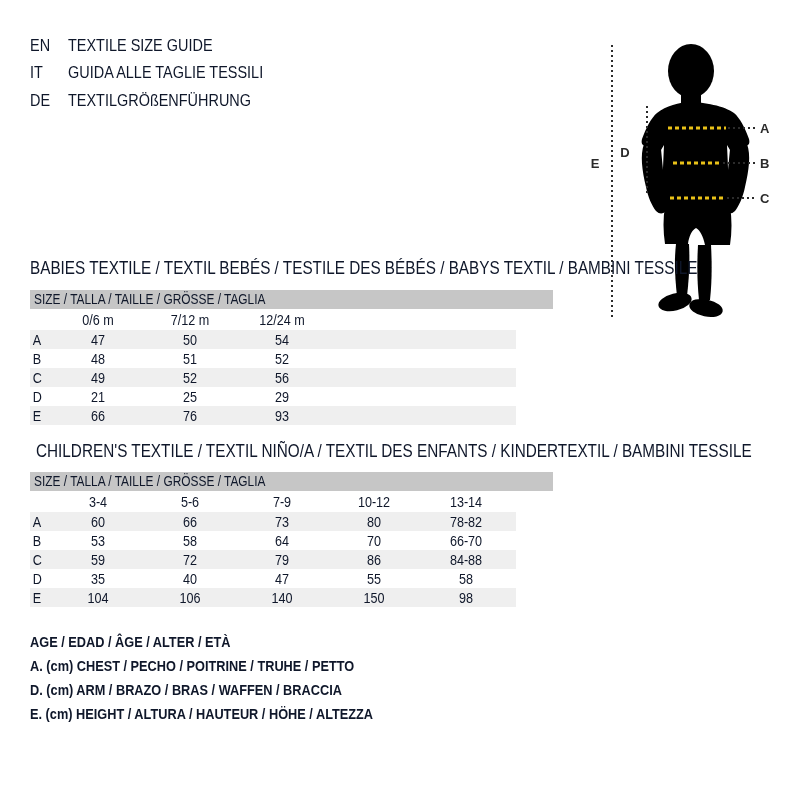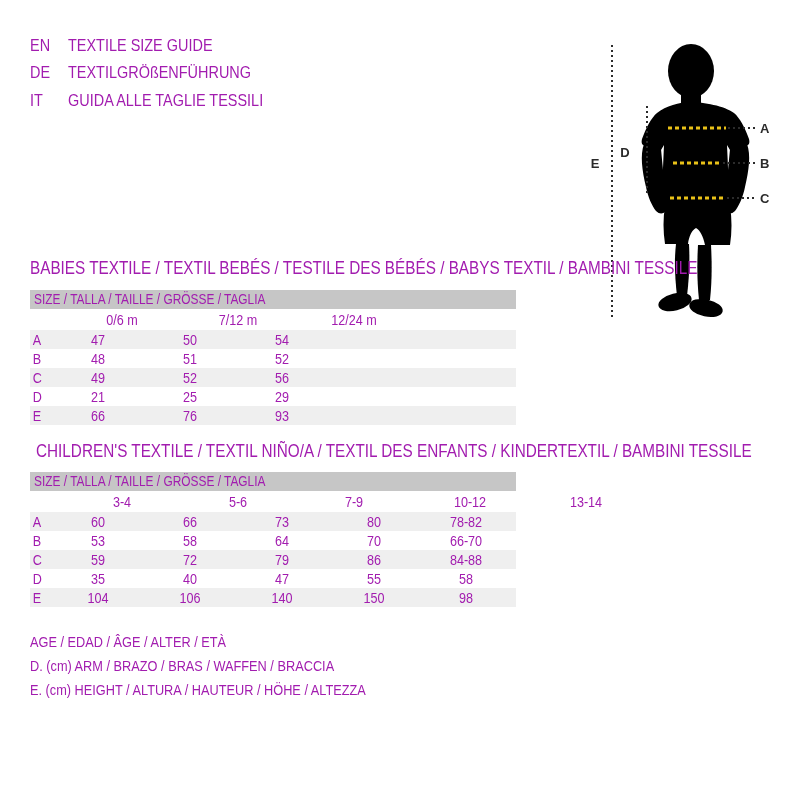--- a/index.html
+++ b/index.html
@@ -1,65 +1,65 @@
 <!DOCTYPE html>
 <html><head>
 <meta charset="utf-8">
 <style>
   html,body{margin:0;padding:0;background:#fff;}
   .page{position:relative;width:800px;height:800px;background:#ffffff;overflow:hidden;
-        font-family:"Liberation Sans", sans-serif;color:#a21caf;}
+        font-family:"Liberation Sans", sans-serif;color:#0f172a;}
   .abs{position:absolute;}
   .cx{display:inline-block;transform:scaleX(0.85);transform-origin:0 50%;white-space:nowrap;}
 
   
   .lang-list{left:30px;top:32px;}
   .lang-row{display:flex;height:27.5px;align-items:center;font-size:17px;}
   .lang-code{width:38px;flex:0 0 38px;}
 
   
   .section-heading{font-size:18px;white-space:nowrap;}
 
   
   .size-table{width:486px;}
-  .size-bar{width:486px;height:19px;background:#c6c6c6;line-height:19px;
+  .size-bar{width:523px;height:19px;background:#c6c6c6;line-height:19px;
             box-sizing:border-box;padding-left:4px;font-size:14px;}
   .trow{display:grid;height:19px;align-items:center;font-size:14px;}
   .babies .trow{grid-template-columns:22px 92px 92px 92px;}
   .children .trow{grid-template-columns:22px 92px 92px 92px 92px 92px;}
-  .thead{height:21px;gap:24px;}
+  .thead{height:21px;}
   .stripe{background:#efefef;}
   .cl{padding-left:3px;transform:scaleX(0.9);transform-origin:0 50%;}
   .cv{text-align:center;transform:scaleX(0.9);transform-origin:50% 50%;white-space:nowrap;}
 
   
-  .legend{left:30px;top:630px;}
+  .legend{left:30px;top:630px;font-weight:bold;}
   .legend-line{height:24px;line-height:24px;font-size:15px;white-space:nowrap;}
 
   
   .figure{left:578px;top:25px;width:210px;height:300px;}
   .figure text{font-family:"Liberation Sans", sans-serif;font-weight:bold;font-size:13px;fill:#2b2b2b;}
 </style>
 </head>
 <body>
 
 <div class="page">
 
   <div class="abs lang-list">
     <div class="lang-row">
       <span class="lang-code"><span class="cx">EN</span></span>
       <span class="cx">TEXTILE SIZE GUIDE</span>
     </div>
     <div class="lang-row">
+      <span class="lang-code"><span class="cx">IT</span></span>
+      <span class="cx">GUIDA ALLE TAGLIE TESSILI</span>
+    </div>
+    <div class="lang-row">
       <span class="lang-code"><span class="cx">DE</span></span>
       <span class="cx">TEXTILGRÖßENFÜHRUNG</span>
-    </div>
-    <div class="lang-row">
-      <span class="lang-code"><span class="cx">IT</span></span>
-      <span class="cx">GUIDA ALLE TAGLIE TESSILI</span>
     </div>
   </div>
 
   <svg class="abs figure" viewBox="0 0 210 300">
     <g fill="#000000">
       <ellipse cx="113" cy="46" rx="23" ry="27"></ellipse>
       <rect x="103" y="60" width="20" height="20"></rect>
       <path d="M113,77 C101,77 88,81 79,88 C73,93 68,103 64,114 C63,118 64,120 67,121 L83,125 L86,120 C85,142 84,162 84,181 L84,183 L151,183 C151,162 150,142 149,120 L152,125 L168,121 C171,120 172,118 171,114 C167,103 162,93 156,88 C147,81 125,77 113,77 Z"></path>
       <path d="M66,119 C62,130 64,145 68,162 C70,172 74,181 78,186 C83,191 89,188 89,181 C89,174 87,160 85,145 L83,124 Z"></path>
       <path d="M169,119 L152,124 L150,145 C148,160 146,174 146,181 C146,188 152,191 157,186 C161,181 165,172 167,162 C171,145 173,130 169,119 Z"></path>
@@ -189,20 +189,23 @@
       <span class="cv">150</span>
       <span class="cv">98</span>
     </div>
   </div>
 
   <div class="abs legend">
     <div class="legend-line">
       <span class="cx">AGE / EDAD / ÂGE / ALTER / ETÀ</span>
     </div>
     <div class="legend-line">
+      <span class="cx">A. (cm) CHEST / PECHO / POITRINE / TRUHE / PETTO</span>
+    </div>
+    <div class="legend-line">
       <span class="cx">D. (cm) ARM / BRAZO / BRAS / WAFFEN / BRACCIA</span>
     </div>
     <div class="legend-line">
       <span class="cx">E. (cm) HEIGHT / ALTURA / HAUTEUR / HÖHE / ALTEZZA</span>
     </div>
   </div>
 
 </div>
 
 </body></html>

